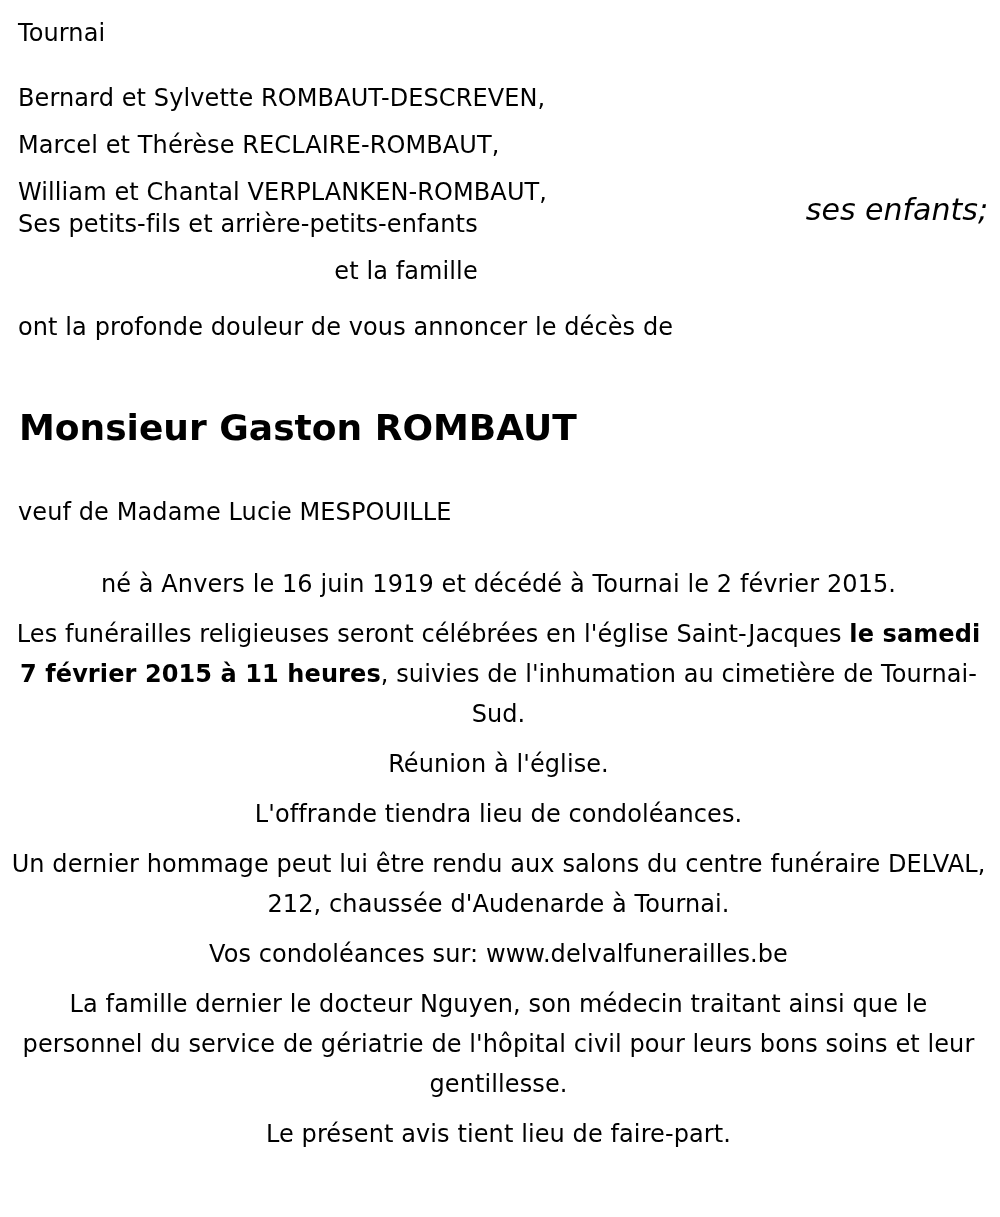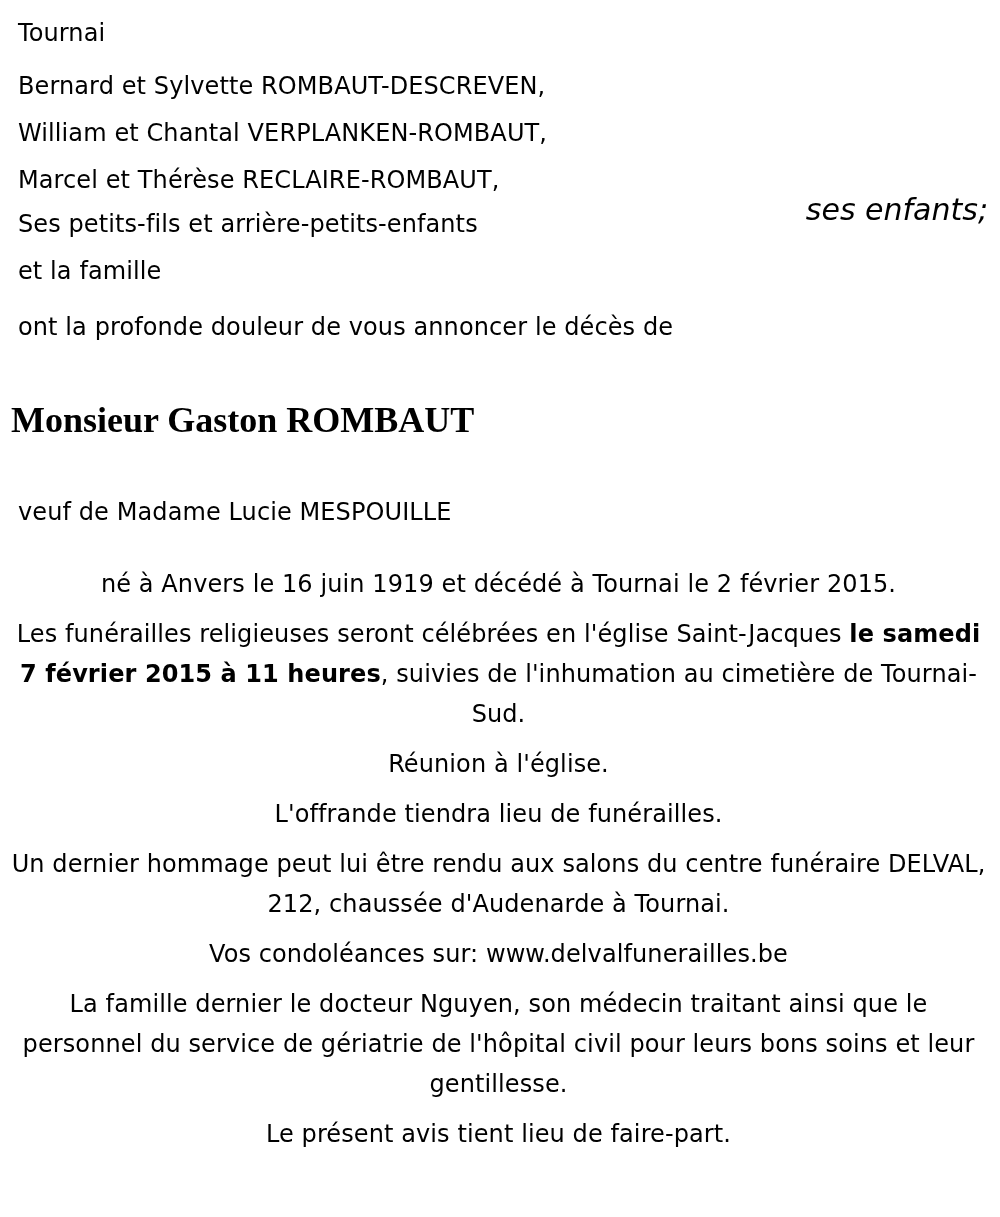--- a/index.html
+++ b/index.html
@@ -8,66 +8,66 @@
     font-family: "DejaVu Sans", "Liberation Sans", sans-serif;
     color: #000000;
   }
   .page { position: relative; padding: 0 11px; }
   .line {
     font-size: 24px; line-height: 40px; margin: 7px;
     letter-spacing: 0.1px; white-space: nowrap;
   }
   .wrap { white-space: normal; width: 975px; }
   .city { position: absolute; top: 6px; left: 11px; }
-  .parents { position: absolute; top: 59px; left: 11px; }
+  .parents { position: absolute; top: 71px; left: 11px; }
   .role {
     position: absolute; top: 160px; right: 12px;
     font-style: italic; font-size: 30px; line-height: 40px;
   }
-  .grand { position: absolute; top: 197px; left: 11px; }
+  .grand { position: absolute; top: 197px; left: 11px; text-align: right; }
   .announce { position: absolute; top: 300px; left: 11px; }
   .name {
     position: absolute; top: 394px; left: 11px;
-    font-size: 36px; font-weight: bold; line-height: 52px; margin: 0; font-family: Liberation Serif, serif;
+    font-size: 36px; font-weight: bold; line-height: 52px; margin: 8px;
   }
   .widow { position: absolute; top: 485px; left: 11px; text-align: right; }
   .details { position: absolute; top: 564px; left: 11px; right: 14px; }
   .para { margin: 0 0 10px 0; text-align: center; }
   b { font-weight: bold; }
 </style>
 </head>
 <body>
 
 <div class="page">
 
   <p class="line city">Tournai</p>
 
   <div class="parents">
     <p class="line">Bernard et Sylvette ROMBAUT-DESCREVEN,</p>
+    <p class="line">Marcel et Thérèse RECLAIRE-ROMBAUT,</p>
     <p class="line">William et Chantal VERPLANKEN-ROMBAUT,</p>
-    <p class="line">Marcel et Thérèse RECLAIRE-ROMBAUT,</p>
   </div>
 
   <p class="role">ses enfants;</p>
 
   <div class="grand">
     <p class="line">Ses petits-fils et arrière-petits-enfants</p>
     <p class="line">et la famille</p>
   </div>
 
   <p class="line announce">ont la profonde douleur de vous annoncer le décès de</p>
 
   <h1 class="name">Monsieur Gaston ROMBAUT</h1>
 
   <p class="line widow">veuf de Madame Lucie MESPOUILLE</p>
 
   <div class="details">
     <p class="line wrap para">né à Anvers le 16 juin 1919 et décédé à Tournai le 2 février 2015.</p>
     <p class="line wrap para"><span>Les funérailles religieuses seront célébrées en l'église Saint-Jacques </span><b>le samedi 7 février 2015 à 11 heures</b><span>, suivies de l'inhumation au cimetière de Tournai-Sud.</span></p>
     <p class="line wrap para">Réunion à l'église.</p>
-    <p class="line wrap para">L'offrande tiendra lieu de funérailles.</p>
+    <p class="line wrap para">L'offrande tiendra lieu de condoléances.</p>
     <p class="line wrap para">Un dernier hommage peut lui être rendu aux salons du centre funéraire DELVAL, 212, chaussée d'Audenarde à Tournai.</p>
     <p class="line wrap para"><span>Vos condoléances sur: </span><span>www.delvalfunerailles.be</span></p>
     <p class="line wrap para">La famille dernier le docteur Nguyen, son médecin traitant ainsi que le personnel du service de gériatrie de l'hôpital civil pour leurs bons soins et leur gentillesse.</p>
     <p class="line wrap para">Le présent avis tient lieu de faire-part.</p>
   </div>
 
 </div>
 
 </body></html>

